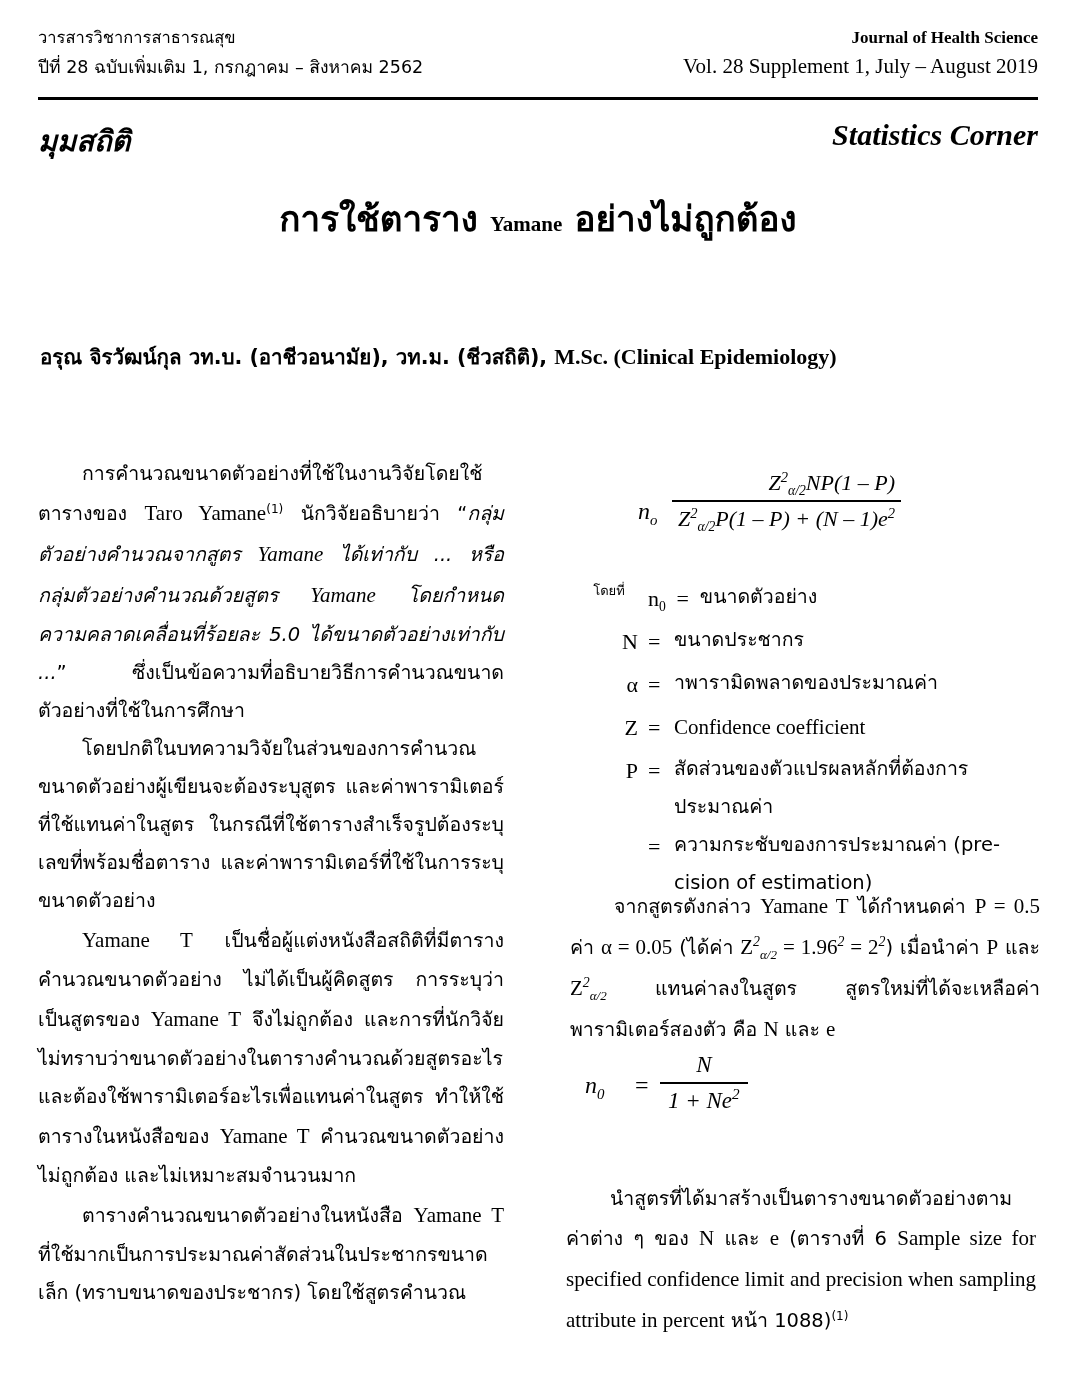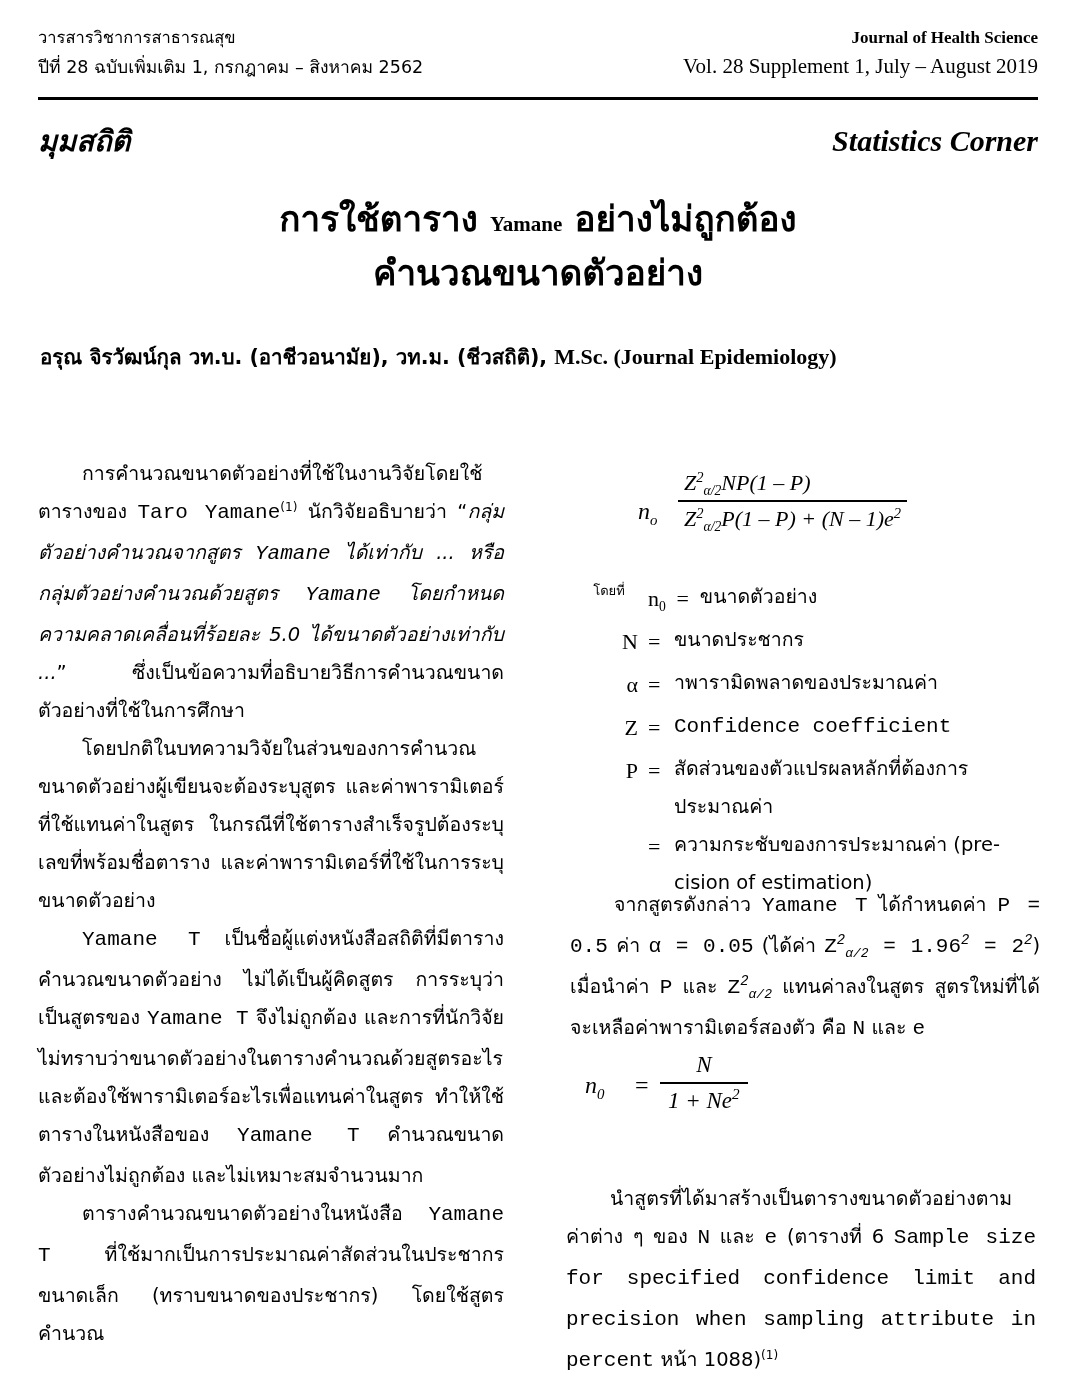--- a/index.html
+++ b/index.html
@@ -64,21 +64,21 @@
   }
 
   
   .sectionline {
     position: absolute;
     left: 38px;
     top: 118px;
     width: 1000px;
     display: flex;
     justify-content: space-between;
-    align-items: center;
+    align-items: flex-start;
   }
   .sec-left {
     font-family: "DejaVu Sans", sans-serif;
     font-size: 29px;
     font-weight: bold;
     font-style: italic;
   }
   .sec-right {
     font-family: "Liberation Serif", serif;
     font-size: 30px;
@@ -130,21 +130,21 @@
     text-align: justify;
     text-justify: inter-word;
   }
   .col-left { left: 38px; }
 
   .col p {
     margin: 0 0 0 0;
     text-indent: 44px;
   }
   .eng {
-    font-family: Liberation Mono, monospace;
+    font-family: Liberation Serif, serif;
     font-size: 21px;
   }
   .ital {
     font-style: italic;
   }
   sup {
     font-size: 0.62em;
     vertical-align: super;
     line-height: 0;
   }
@@ -161,23 +161,23 @@
   .f1-n {
     position: absolute;
     left: 38px;
     top: 32px;
     font-size: 24px;
     font-style: italic;
   }
   .f1-n sub { font-size: 0.62em; font-style: italic; }
   .frac {
     position: absolute;
-    left: 78px;
+    left: 72px;
     top: 2px;
-    text-align: left;
+    text-align: right;
   }
   .frac .num, .frac .den {
     font-size: 22px;
     font-style: italic;
     white-space: nowrap;
     padding: 2px 6px;
   }
   .frac .bar {
     height: 1.5px;
     background: #000;
@@ -299,24 +299,23 @@
   </div>
   <div class="rule"></div>
 
   <div class="sectionline">
     <div class="sec-left">มุมสถิติ</div>
     <div class="sec-right">Statistics Corner</div>
   </div>
 
   <div class="title">
     <div><span>การใช้ตาราง </span><span class="eng">Yamane</span><span> อย่างไม่ถูกต้อง</span></div>
-    <div>คำนวณขนาดตัวอย่าง</div>
-  </div>
-
-  <div class="author"><span>อรุณ จิรวัฒน์กุล วท.บ. (อาชีวอนามัย), วท.ม. (ชีวสถิติ), </span><span class="eng">M.Sc. (Journal Epidemiology)</span></div>
+  </div>
+
+  <div class="author"><span>อรุณ จิรวัฒน์กุล วท.บ. (อาชีวอนามัย), วท.ม. (ชีวสถิติ), </span><span class="eng">M.Sc. (Clinical Epidemiology)</span></div>
 
   <div class="col col-left">
     <p><span>การคำนวณขนาดตัวอย่างที่ใช้ในงานวิจัยโดยใช้ตารางของ </span><span class="eng">Taro Yamane</span><sup>(1)</sup><span> นักวิจัยอธิบายว่า “</span><span class="ital">กลุ่มตัวอย่างคำนวณจากสูตร </span><span class="eng ital">Yamane</span><span class="ital"> ได้เท่ากับ ... หรือ กลุ่มตัวอย่างคำนวณด้วยสูตร </span><span class="eng ital">Yamane</span><span class="ital"> โดยกำหนดความคลาดเคลื่อนที่ร้อยละ 5.0 ได้ขนาดตัวอย่างเท่ากับ ...</span><span>” ซึ่งเป็นข้อความที่อธิบายวิธีการคำนวณขนาดตัวอย่างที่ใช้ในการศึกษา</span></p>
 
     <p>โดยปกติในบทความวิจัยในส่วนของการคำนวณขนาดตัวอย่างผู้เขียนจะต้องระบุสูตร และค่าพารามิเตอร์ที่ใช้แทนค่าในสูตร ในกรณีที่ใช้ตารางสำเร็จรูปต้องระบุเลขที่พร้อมชื่อตาราง และค่าพารามิเตอร์ที่ใช้ในการระบุขนาดตัวอย่าง</p>
 
     <p><span class="eng">Yamane T</span><span> เป็นชื่อผู้แต่งหนังสือสถิติที่มีตารางคำนวณขนาดตัวอย่าง ไม่ได้เป็นผู้คิดสูตร การระบุว่าเป็นสูตรของ </span><span class="eng">Yamane T</span><span> จึงไม่ถูกต้อง และการที่นักวิจัยไม่ทราบว่าขนาดตัวอย่างในตารางคำนวณด้วยสูตรอะไร และต้องใช้พารามิเตอร์อะไรเพื่อแทนค่าในสูตร ทำให้ใช้ตารางในหนังสือของ </span><span class="eng">Yamane T</span><span> คำนวณขนาดตัวอย่างไม่ถูกต้อง และไม่เหมาะสมจำนวนมาก</span></p>
 
     <p><span>ตารางคำนวณขนาดตัวอย่างในหนังสือ </span><span class="eng">Yamane T</span><span> ที่ใช้มากเป็นการประมาณค่าสัดส่วนในประชากรขนาดเล็ก (ทราบขนาดของประชากร) โดยใช้สูตรคำนวณ</span></p>
   </div>

